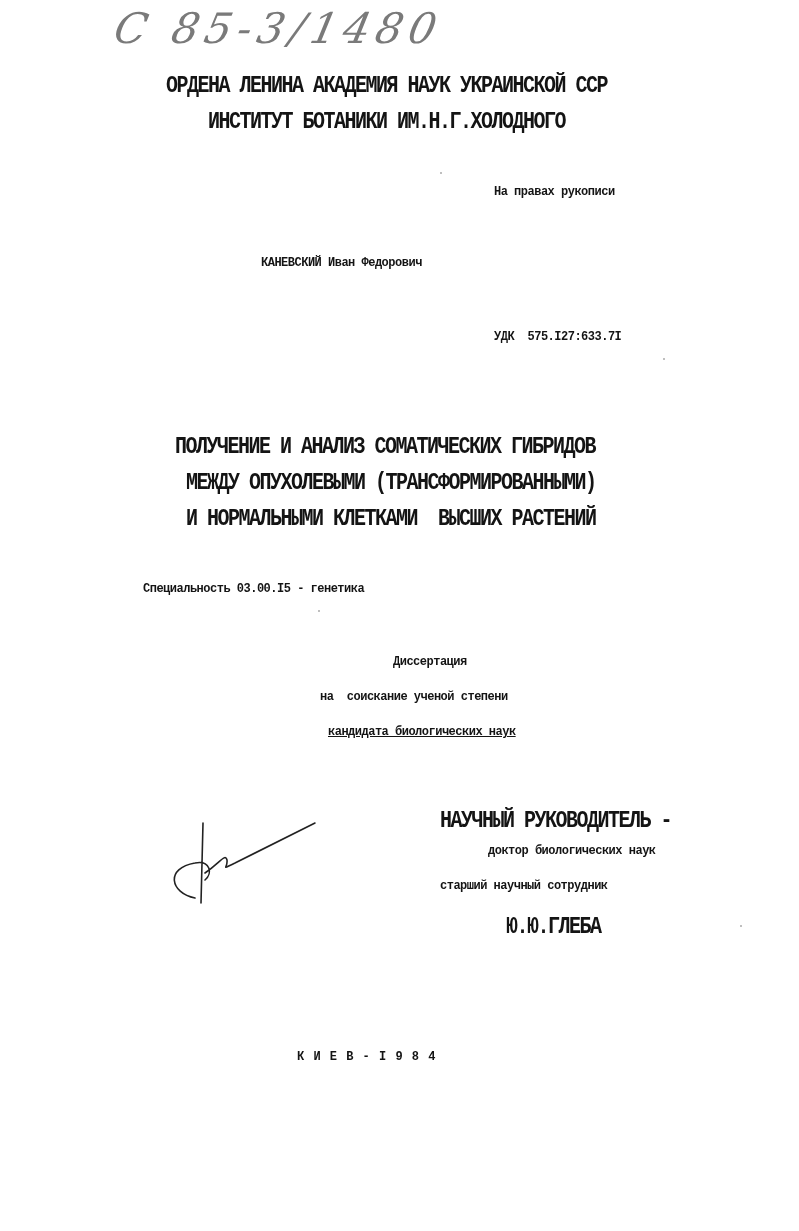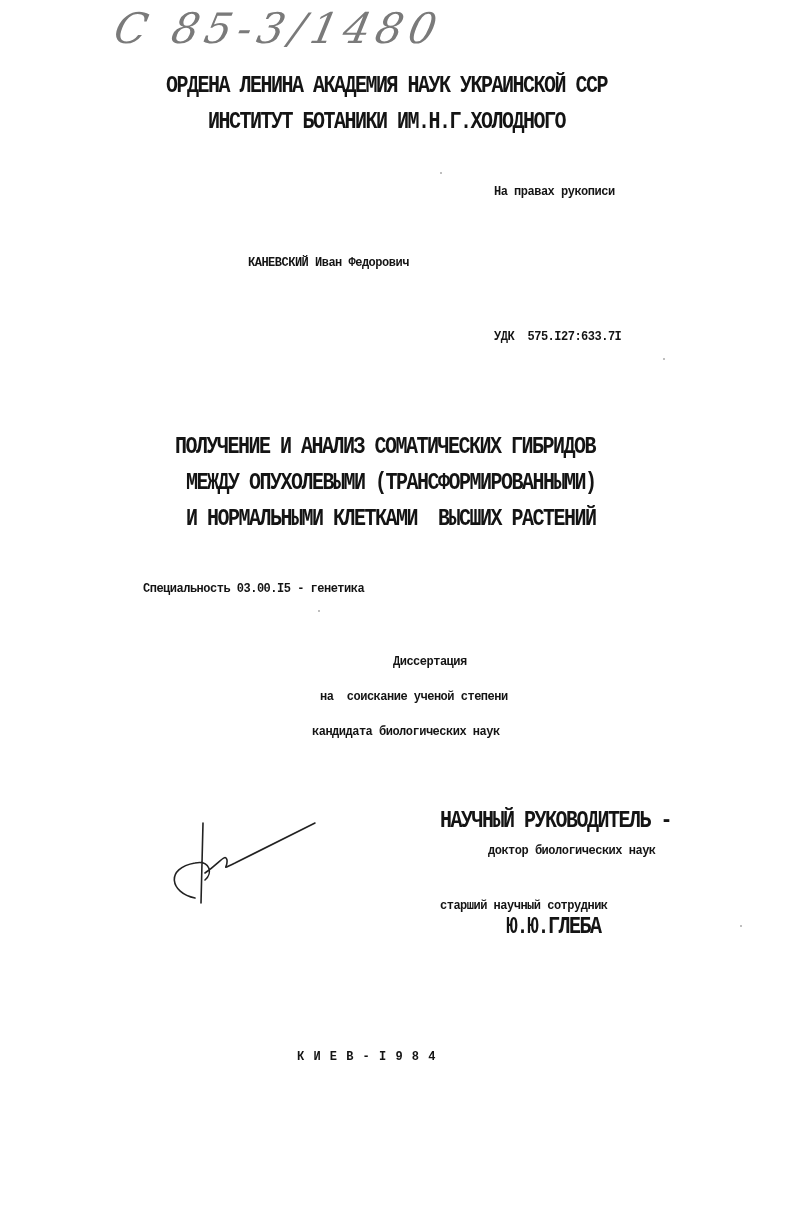--- a/index.html
+++ b/index.html
@@ -25,41 +25,41 @@
 
 <div>
 
   <div class="handwritten">С 85-3/1480</div>
 
   <div class="line caps" style="left:166px; top:72px;">ОРДЕНА ЛЕНИНА АКАДЕМИЯ НАУК УКРАИНСКОЙ ССР</div>
   <div class="line caps" style="left:208px; top:108px;">ИНСТИТУТ БОТАНИКИ ИМ.Н.Г.ХОЛОДНОГО</div>
 
   <div class="line normal" style="left:494px; top:185px;">На правах рукописи</div>
 
-  <div class="line normal" style="left:248px; top:256px;">КАНЕВСКИЙ Иван Федорович</div>
+  <div class="line normal" style="left:261px; top:256px;">КАНЕВСКИЙ Иван Федорович</div>
 
   <div class="line normal" style="left:494px; top:330px;">УДК  575.I27:633.7I</div>
 
   <div class="line caps" style="left:175px; top:433px;">ПОЛУЧЕНИЕ И АНАЛИЗ СОМАТИЧЕСКИХ ГИБРИДОВ</div>
   <div class="line caps" style="left:186px; top:469px;">МЕЖДУ ОПУХОЛЕВЫМИ (ТРАНСФОРМИРОВАННЫМИ)</div>
   <div class="line caps" style="left:186px; top:505px;">И НОРМАЛЬНЫМИ КЛЕТКАМИ  ВЫСШИХ РАСТЕНИЙ</div>
 
   <div class="line normal" style="left:143px; top:582px;">Специальность 03.00.I5 - генетика</div>
 
   <div class="line normal" style="left:393px; top:655px;">Диссертация</div>
   <div class="line normal" style="left:320px; top:690px;">на  соискание ученой степени</div>
-  <div class="line normal" style="left:312px; top:725px;">кандидата биологических наук</div>
+  <div class="line normal" style="left:328px; top:725px;text-decoration:underline;">кандидата биологических наук</div>
 
   <svg class="signature" viewBox="0 0 160 90">
     <path d="M 30 80 C 5 75, 0 50, 30 45 C 45 42, 48 55, 40 62 M 38 5 L 36 85 M 40 55 C 55 45, 60 35, 62 42 C 63 50, 55 52, 70 45 L 150 5" fill="none" stroke="#222" stroke-width="1.6" stroke-linecap="round"></path>
   </svg>
 
   <div class="line caps" style="left:440px; top:807px;">НАУЧНЫЙ РУКОВОДИТЕЛЬ -</div>
   <div class="line normal" style="left:440px; top:844px;margin-left:48px;">доктор биологических наук</div>
-  <div class="line normal" style="left:440px; top:879px;margin-top:20px;">старший научный сотрудник</div>
+  <div class="line normal" style="left:440px; top:879px;">старший научный сотрудник</div>
   <div class="line caps" style="left:506px; top:913px;">Ю.Ю.ГЛЕБА</div>
 
   <div class="line normal" style="left:297px; top:1050px; letter-spacing:1px;">К И Е В - I 9 8 4</div>
 
   <span class="speck" style="left:440px; top:172px;"></span>
   <span class="speck" style="left:663px; top:358px;"></span>
   <span class="speck" style="left:318px; top:610px;"></span>
   <span class="speck" style="left:740px; top:925px;"></span>
 </div>
 

